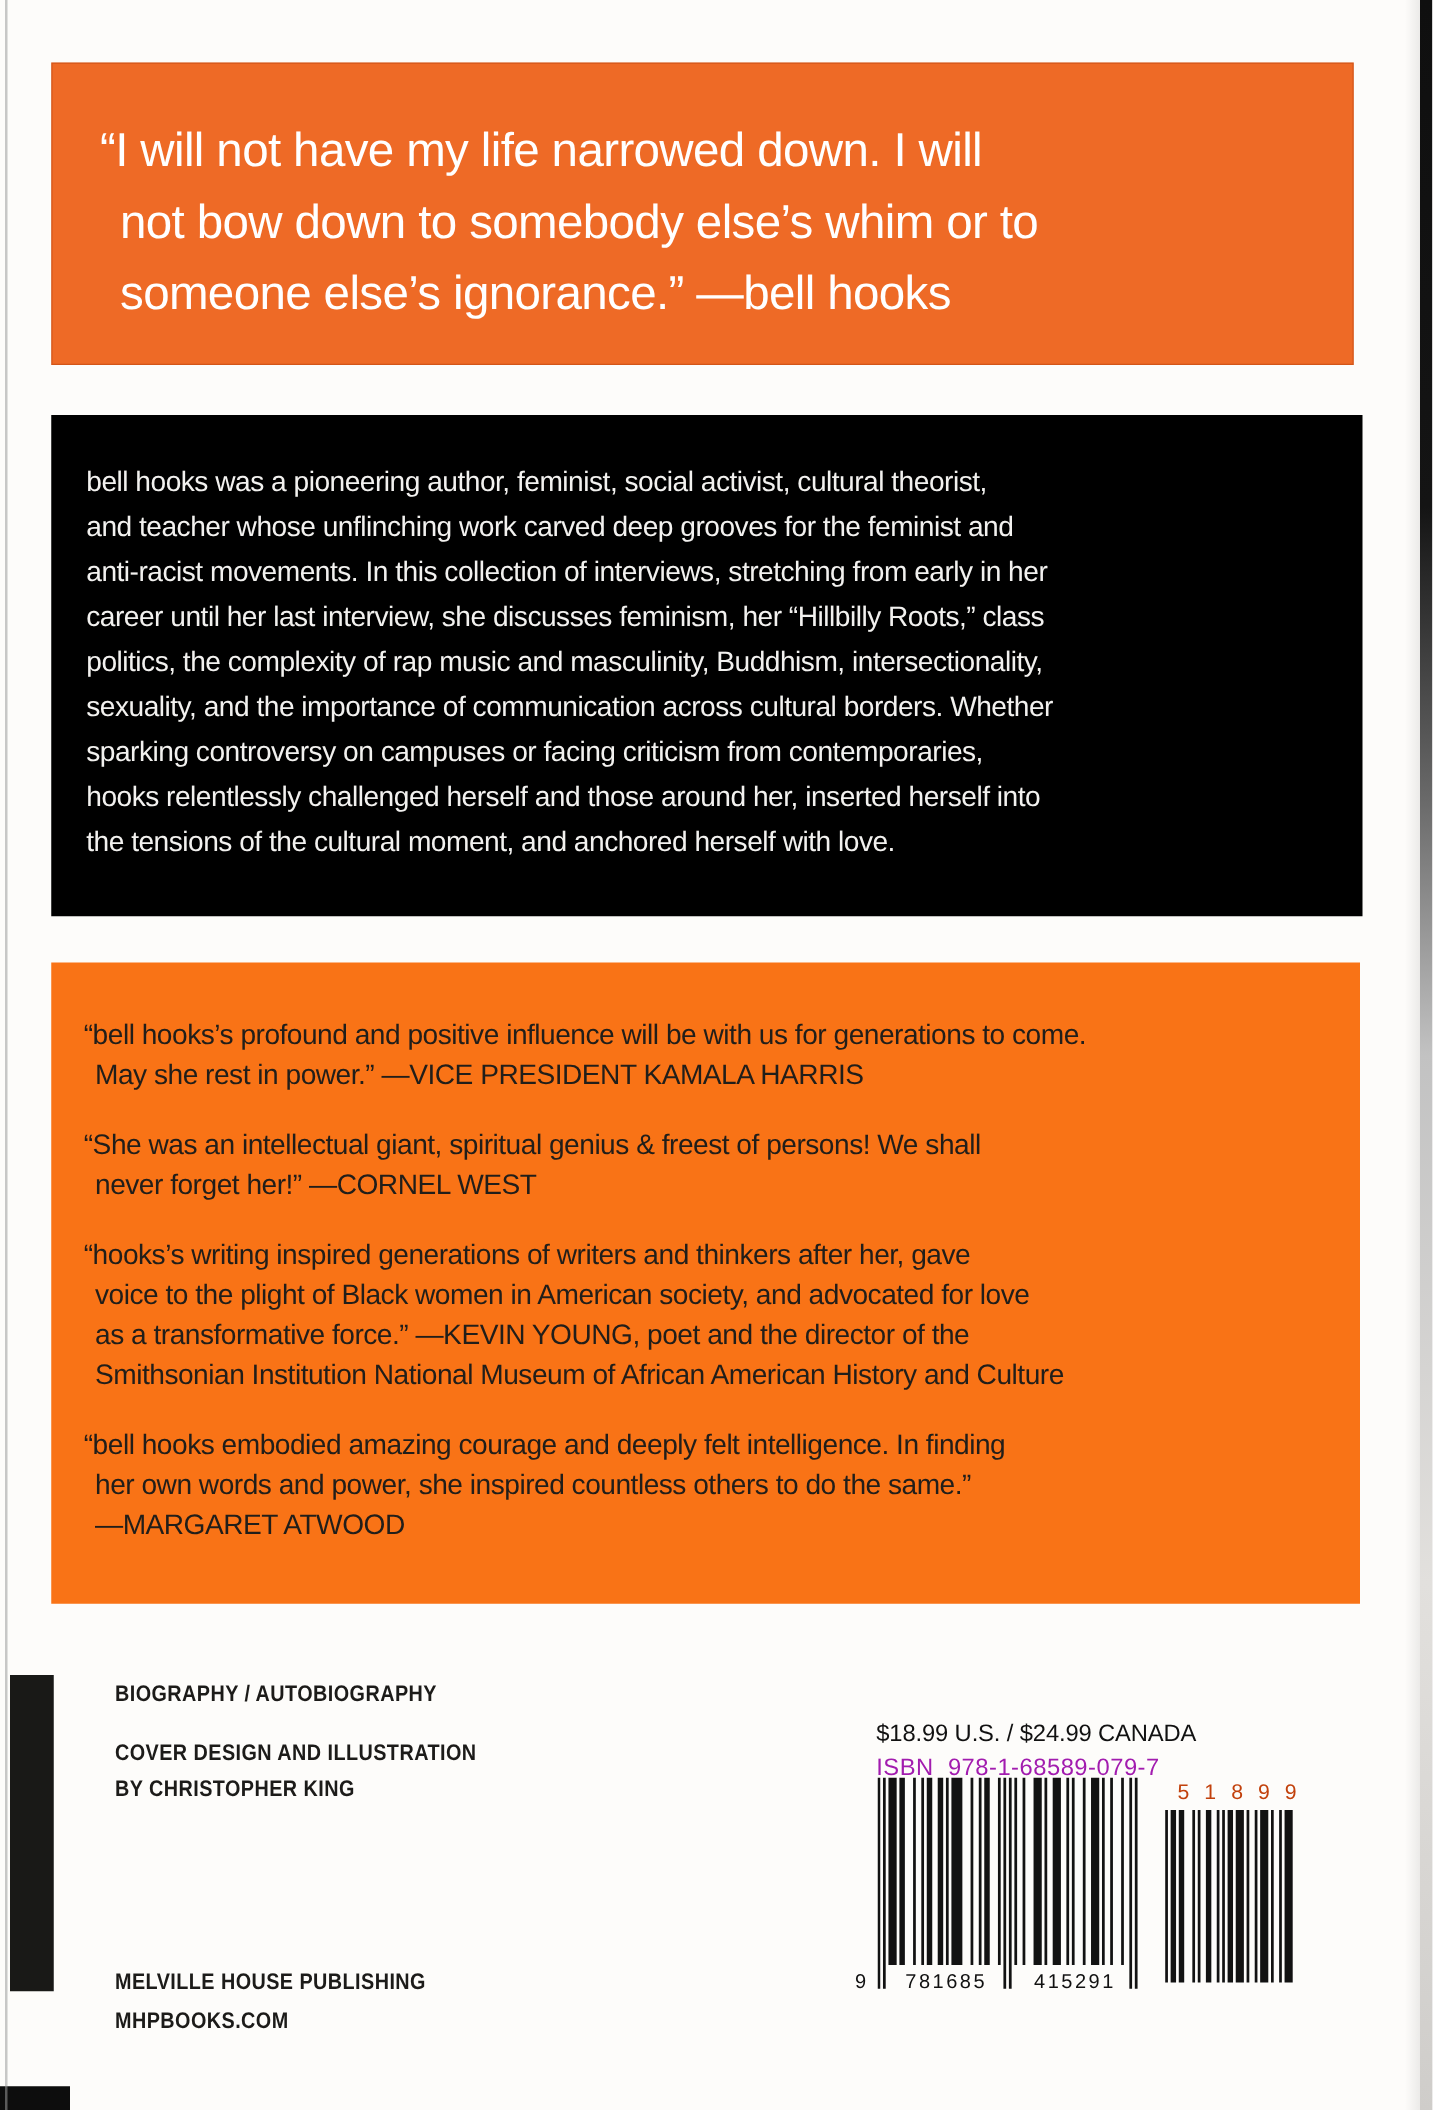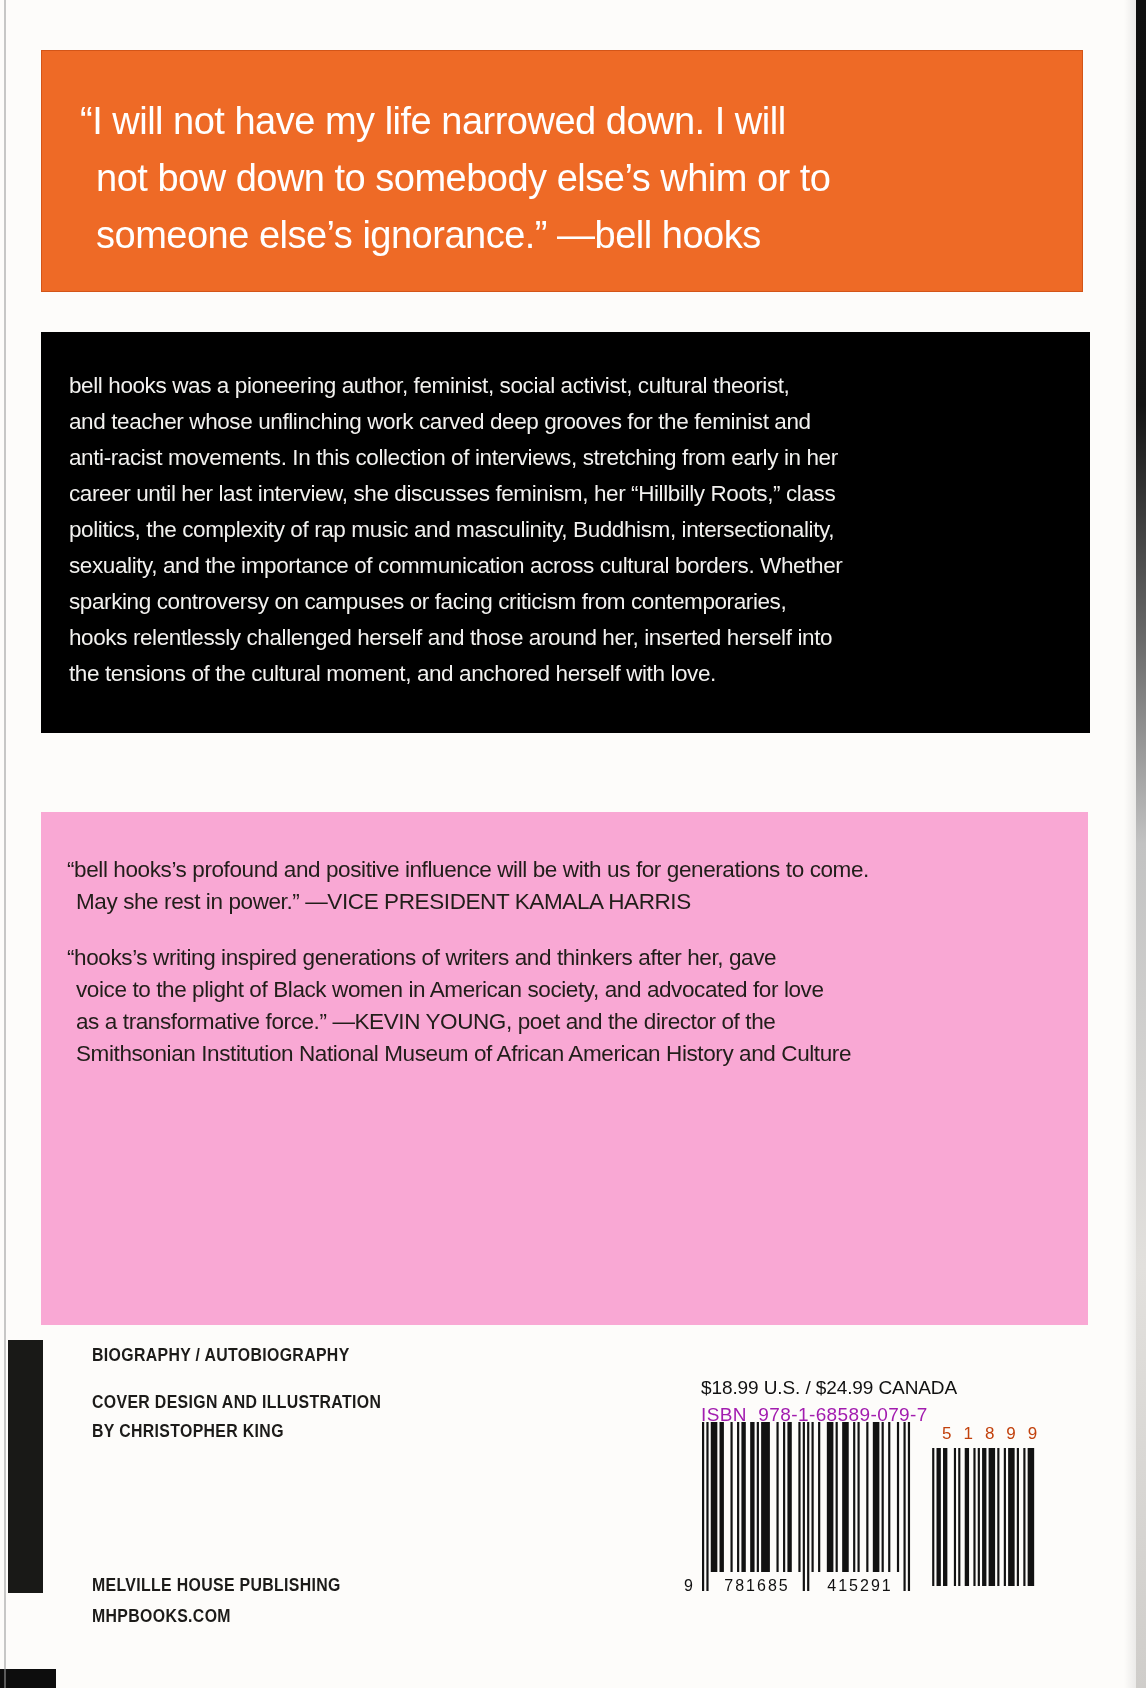--- a/index.html
+++ b/index.html
@@ -22,22 +22,21 @@
     position:absolute;left:41px;top:332px;width:1049px;height:401px;
     background:#000000;
   }
   .about-text{
     position:absolute;left:28px;right:26px;top:36px;
     color:#f2f1ef;font-size:22.5px;line-height:36px;letter-spacing:-0.4px;
     white-space:pre-line;
   }
   .blurbs-block{
     position:absolute;left:41px;top:770px;width:1047px;height:513px;
-    background:#f9a8d4;
-    margin-top:42px;
+    background:#f97316;
   }
   .blurbs-inner{position:absolute;left:35px;right:28px;top:42px;}
   .blurb{
     color:#211e1a;font-size:22.5px;line-height:32px;letter-spacing:-0.4px;
     white-space:pre-line;text-indent:-9px;margin:0 0 24px 0;
   }
   
   .cond{transform:scaleX(0.88);transform-origin:left top;}
   .meta{
     position:absolute;font-weight:bold;font-size:18px;letter-spacing:0.4px;
@@ -96,24 +95,29 @@
 sexuality, and the importance of communication across cultural borders. Whether
 sparking controversy on campuses or facing criticism from contemporaries,
 hooks relentlessly challenged herself and those around her, inserted herself into
 the tensions of the cultural moment, and anchored herself with love.</div>
   </div>
 
   <div class="blurbs-block">
     <div class="blurbs-inner">
       <p class="blurb">“bell hooks’s profound and positive influence will be with us for generations to come.
 May she rest in power.” —VICE PRESIDENT KAMALA HARRIS</p>
+      <p class="blurb">“She was an intellectual giant, spiritual genius &amp; freest of persons! We shall
+never forget her!” —CORNEL WEST</p>
       <p class="blurb">“hooks’s writing inspired generations of writers and thinkers after her, gave
 voice to the plight of Black women in American society, and advocated for love
 as a transformative force.” —KEVIN YOUNG, poet and the director of the
 Smithsonian Institution National Museum of African American History and Culture</p>
+      <p class="blurb">“bell hooks embodied amazing courage and deeply felt intelligence. In finding
+her own words and power, she inspired countless others to do the same.”
+—MARGARET ATWOOD</p>
     </div>
   </div>
 
   <div class="meta cond category-label">BIOGRAPHY / AUTOBIOGRAPHY</div>
   <div class="meta cond cover-credit">COVER DESIGN AND ILLUSTRATION
 BY CHRISTOPHER KING</div>
   <div class="meta cond publisher-name">MELVILLE HOUSE PUBLISHING</div>
   <div class="meta cond website-url">MHPBOOKS.COM</div>
 
   <div class="price-label">$18.99 U.S. / $24.99 CANADA</div>

